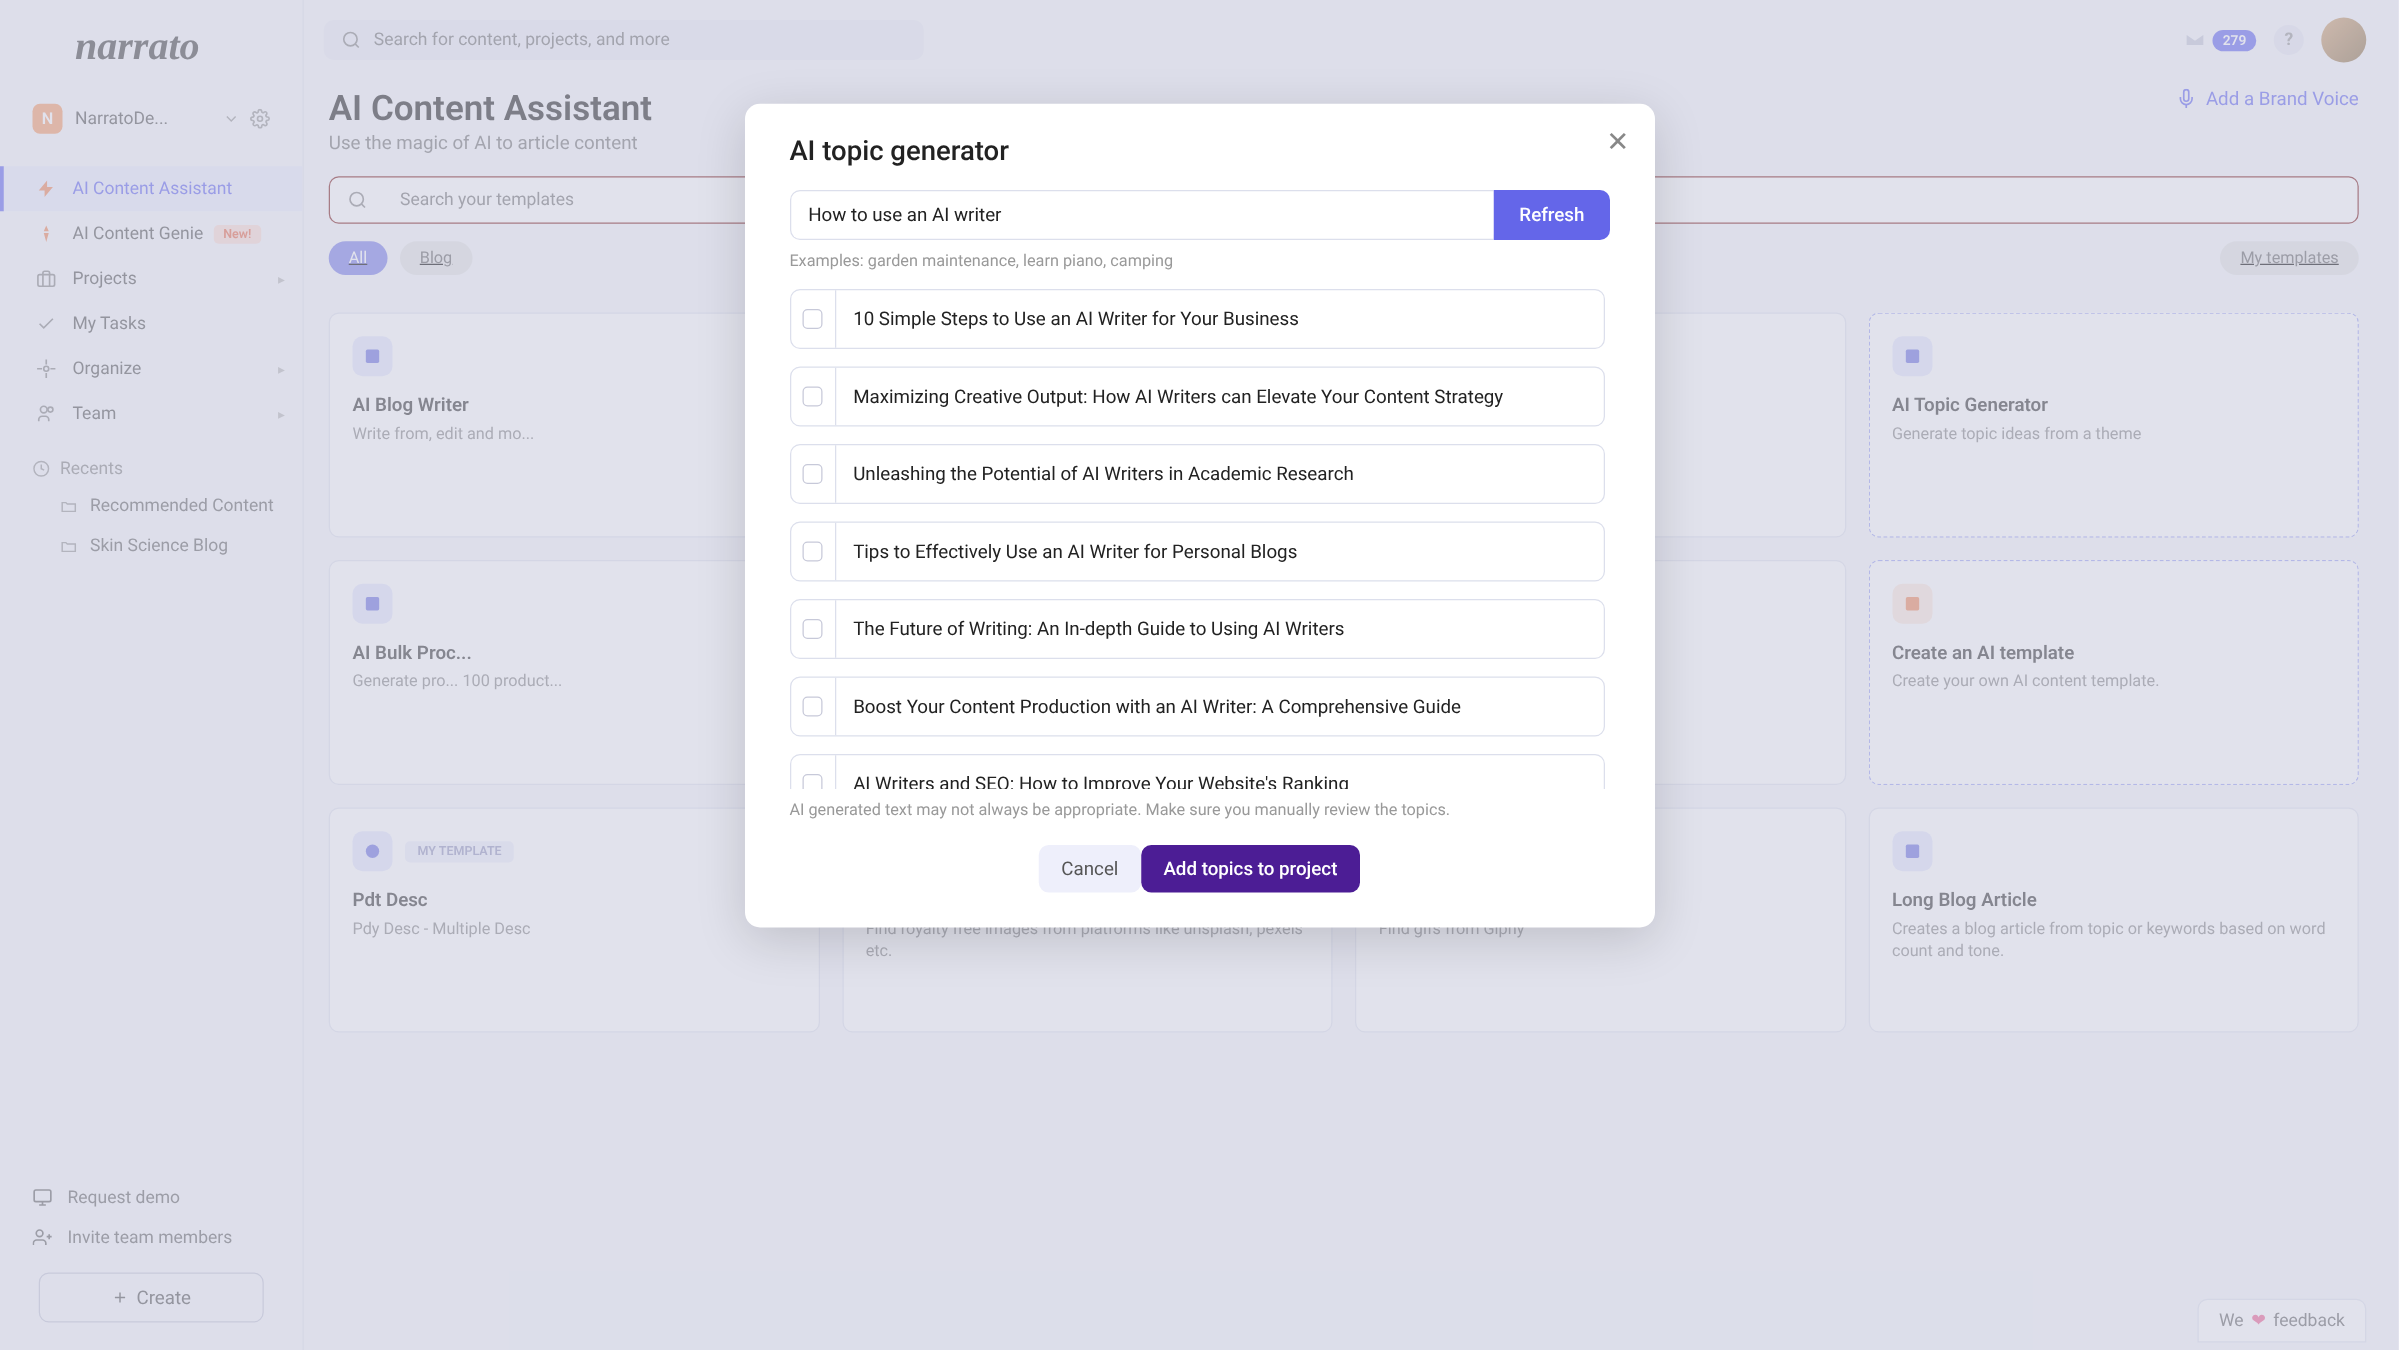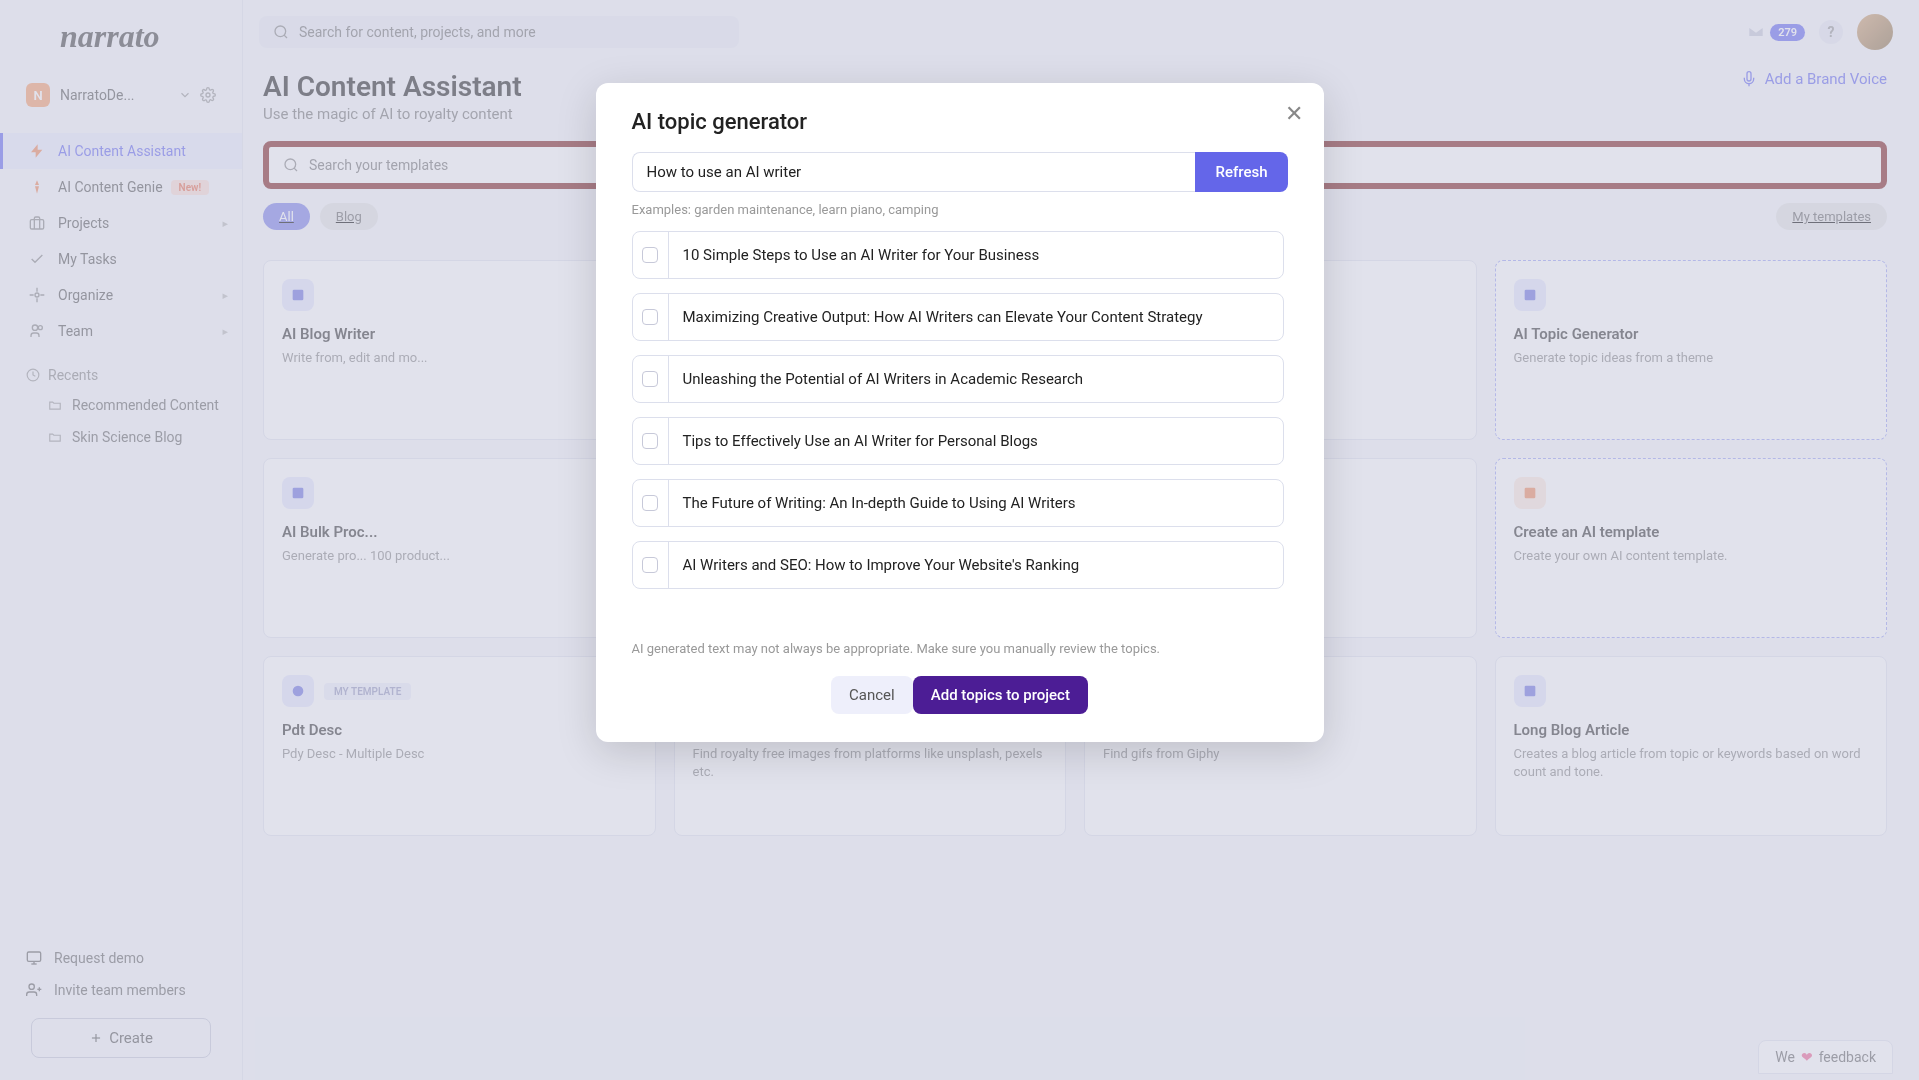--- a/index.html
+++ b/index.html
@@ -38,21 +38,21 @@
 .notif-badge { background: #6366f1; color: #fff; font-size: 11px; padding: 2px 8px; border-radius: 10px; font-weight: 600; }
 .help-icon { width: 24px; height: 24px; border-radius: 50%; background: #e8e9f3; display: flex; align-items: center; justify-content: center; color: #999; font-weight: bold; font-size: 14px; }
 .avatar-img { width: 36px; height: 36px; border-radius: 50%; background: linear-gradient(135deg,#d4a574,#8b6f47); }
 
 .page-header { padding: 20px 32px 4px 20px; display: flex; align-items: flex-start; }
 .page-title { font-size: 28px; font-weight: 600; color: #222; }
 .page-sub { font-size: 15px; color: #777; margin-top: 2px; }
 .brand-voice { margin-left: auto; color: #6366f1; font-size: 15px; display: flex; align-items: center; gap: 8px; cursor: pointer; }
 
 .content-area { padding: 14px 32px 0 20px; }
-.inner-search { display: flex; align-items: center; background: #fff; border: 6px solid #7f1d1d; border-radius: 8px; padding: 10px 14px; }
+.inner-search { display: flex; align-items: center; background: #fff; border: 1px solid #7f1d1d; border-radius: 8px; padding: 10px 14px; gap: 16px; }
 .inner-search svg { width: 16px; height: 16px; margin-right: 10px; color: #888; }
 .inner-search input { border: none; outline: none; font-size: 14px; color: #888; flex: 1; }
 
 .chips { display: flex; gap: 10px; margin-top: 14px; text-decoration: underline; }
 .chip { background: #e5e5e5; color: #666; padding: 6px 16px; border-radius: 16px; font-size: 13px; cursor: pointer; }
 .chip.active { background: #7a7ee8; color: #fff; }
 
 .cards-grid { display: grid; grid-template-columns: repeat(4, 1fr); gap: 18px; margin-top: 30px; }
 .card { background: #fff; border: 1px solid #e2e4ef; border-radius: 8px; padding: 18px; height: 180px; cursor: pointer; }
 .card.highlight { border: 1px dashed #9ca3f4; }
@@ -233,21 +233,21 @@
         <span class="notif-badge">279</span>
       </div>
       <div class="help-icon">?</div>
       <div class="avatar-img"></div>
     </div>
   </div>
 
   <div class="page-header">
     <div>
       <div class="page-title">AI Content Assistant</div>
-      <div class="page-sub">Use the magic of AI to royalty content</div>
+      <div class="page-sub">Use the magic of AI to article content</div>
     </div>
     <div class="brand-voice">
       <svg width="16" height="16" viewBox="0 0 24 24" fill="none" stroke="currentColor" stroke-width="2">
           <path d="M12 1a3 3 0 0 0-3 3v8a3 3 0 0 0 6 0V4a3 3 0 0 0-3-3z"></path>
           <path d="M19 10v2a7 7 0 0 1-14 0v-2"></path>
           <line x1="12" y1="19" x2="12" y2="23"></line>
         </svg>
       <span>Add a Brand Voice</span>
     </div>
   </div>
@@ -426,20 +426,26 @@
       <div class="topic-row">
         <div class="topic-check">
           <div class="box"></div>
         </div>
         <div class="topic-text">The Future of Writing: An In-depth Guide to Using AI Writers</div>
       </div>
       <div class="topic-row">
         <div class="topic-check">
           <div class="box"></div>
         </div>
+        <div class="topic-text">Boost Your Content Production with an AI Writer: A Comprehensive Guide</div>
+      </div>
+      <div class="topic-row">
+        <div class="topic-check">
+          <div class="box"></div>
+        </div>
         <div class="topic-text">AI Writers and SEO: How to Improve Your Website's Ranking</div>
       </div>
     </div>
   <div class="disclaimer">AI generated text may not always be appropriate. Make sure you manually review the topics.</div>
   <div class="modal-footer">
     <button class="btn-cancel">Cancel</button>
     <button class="btn-primary">Add topics to project</button>
   </div>
 </div>
 

